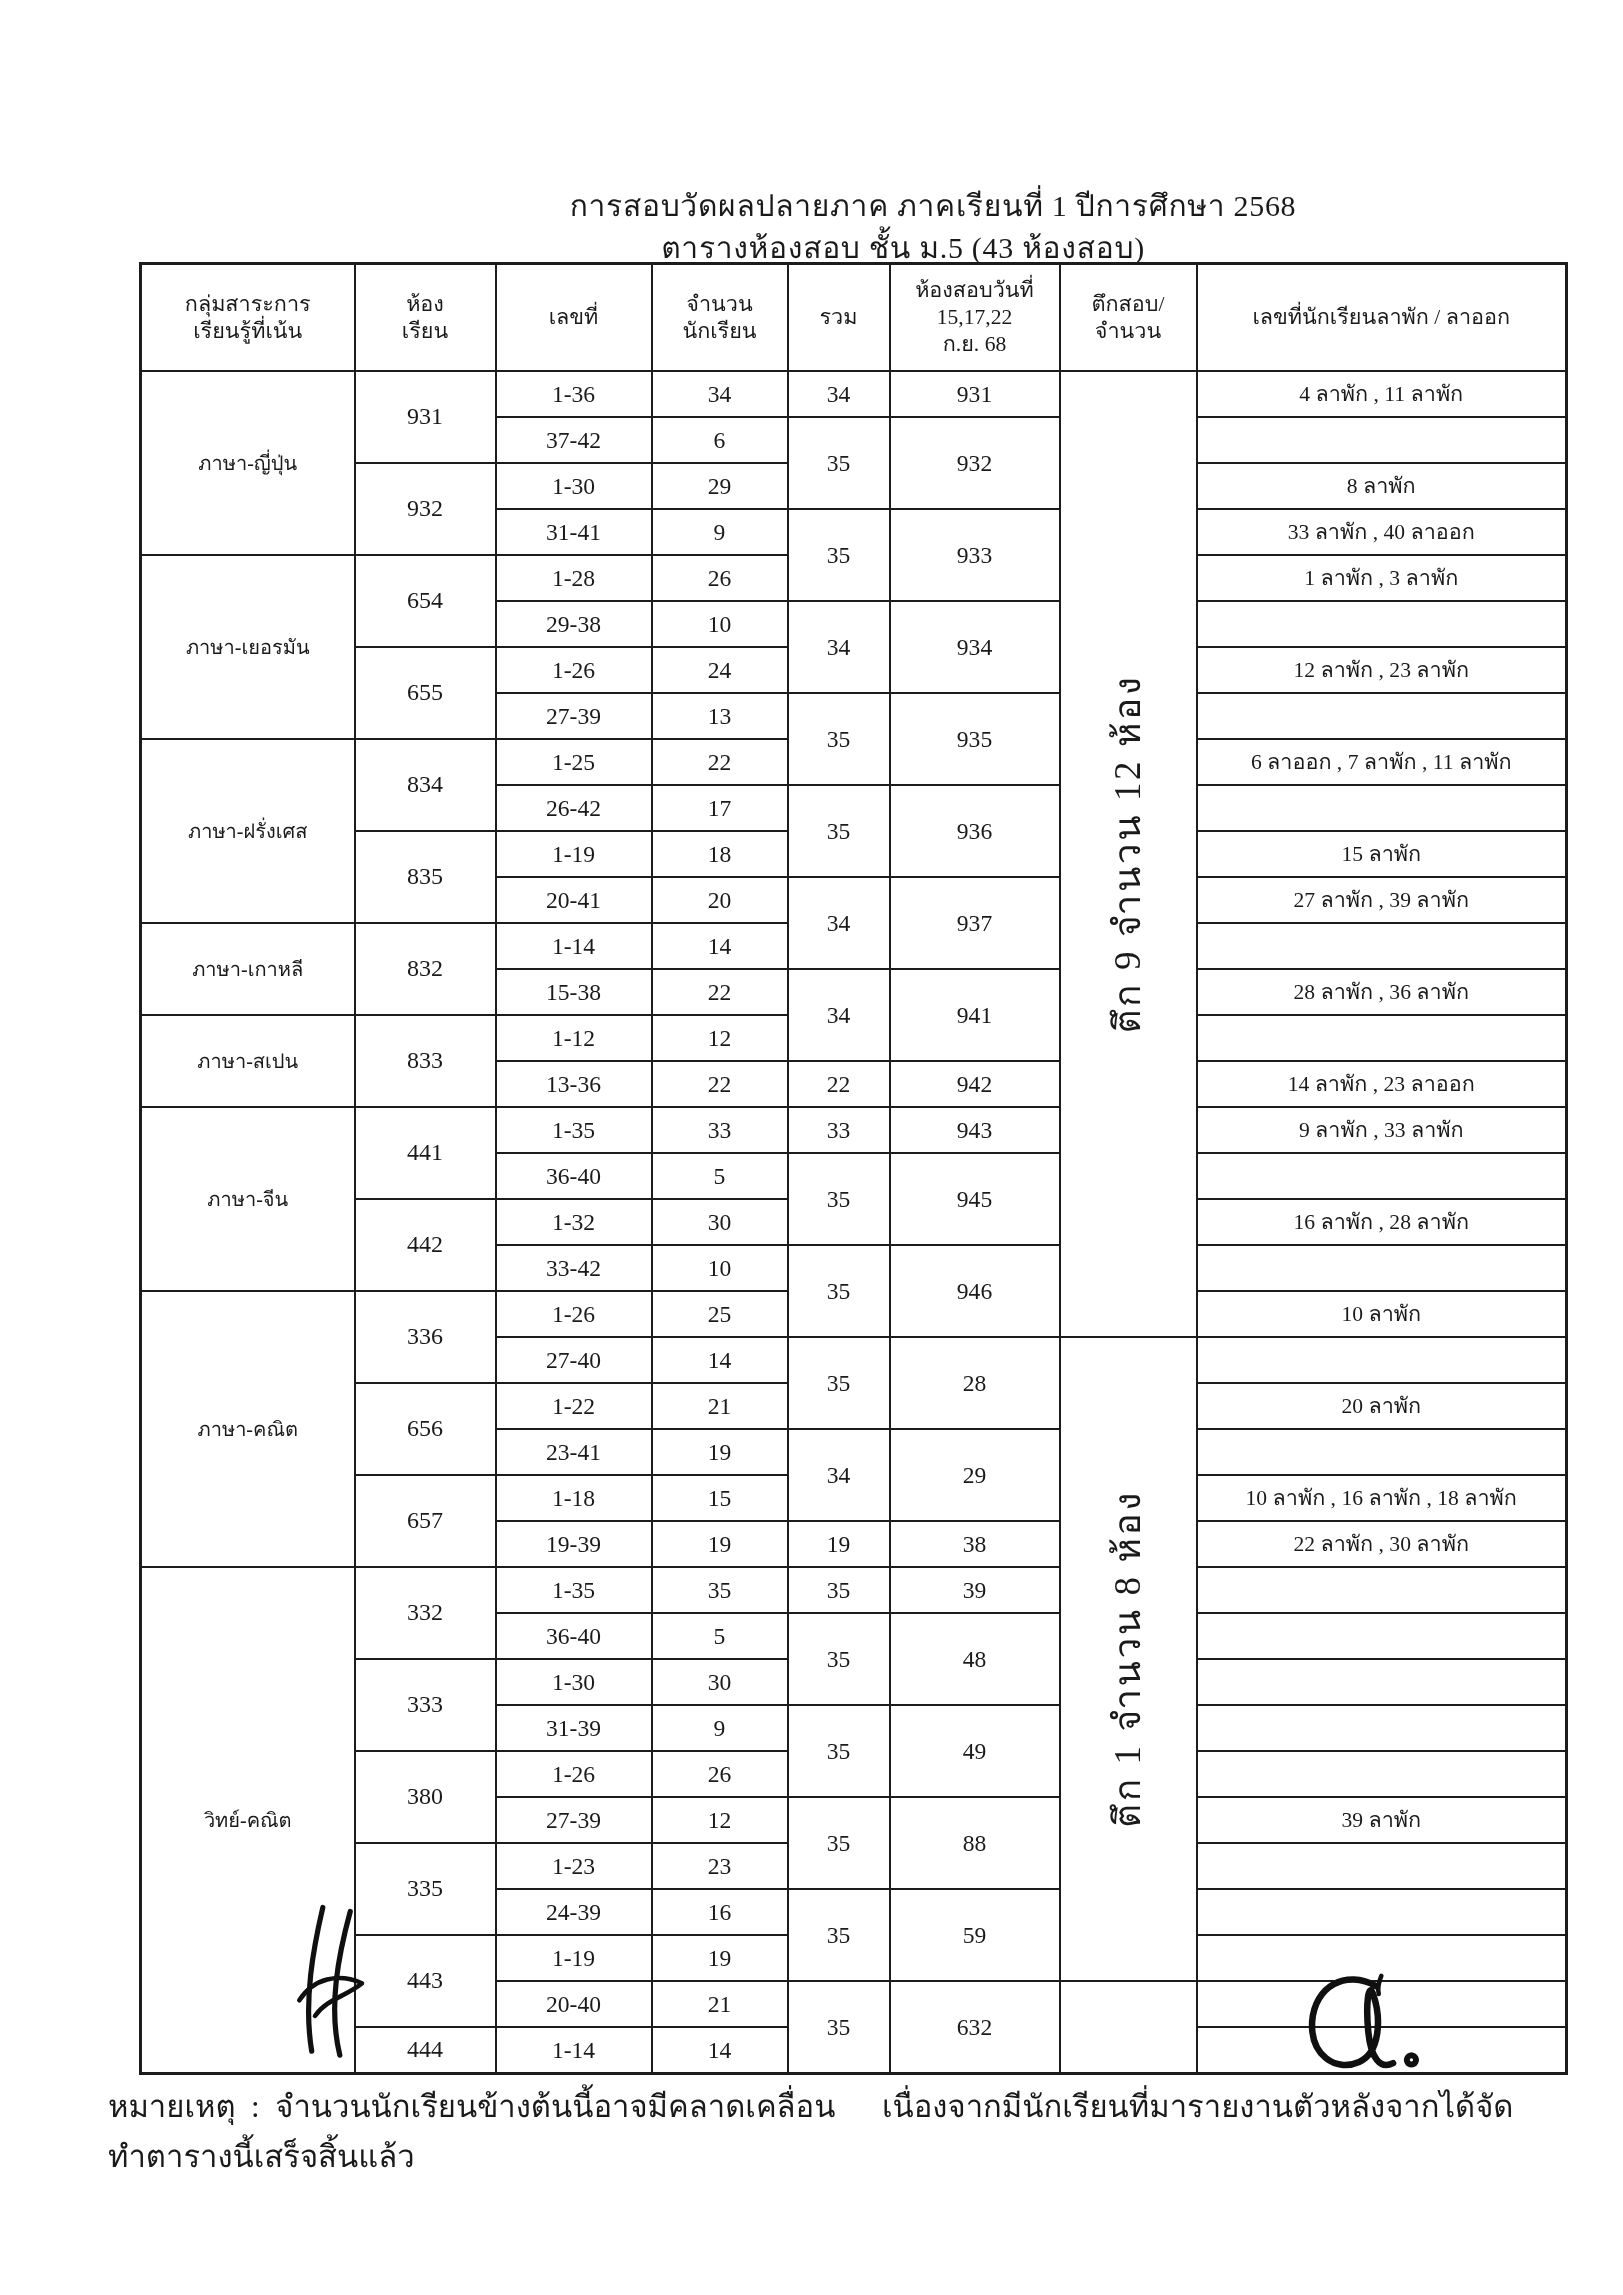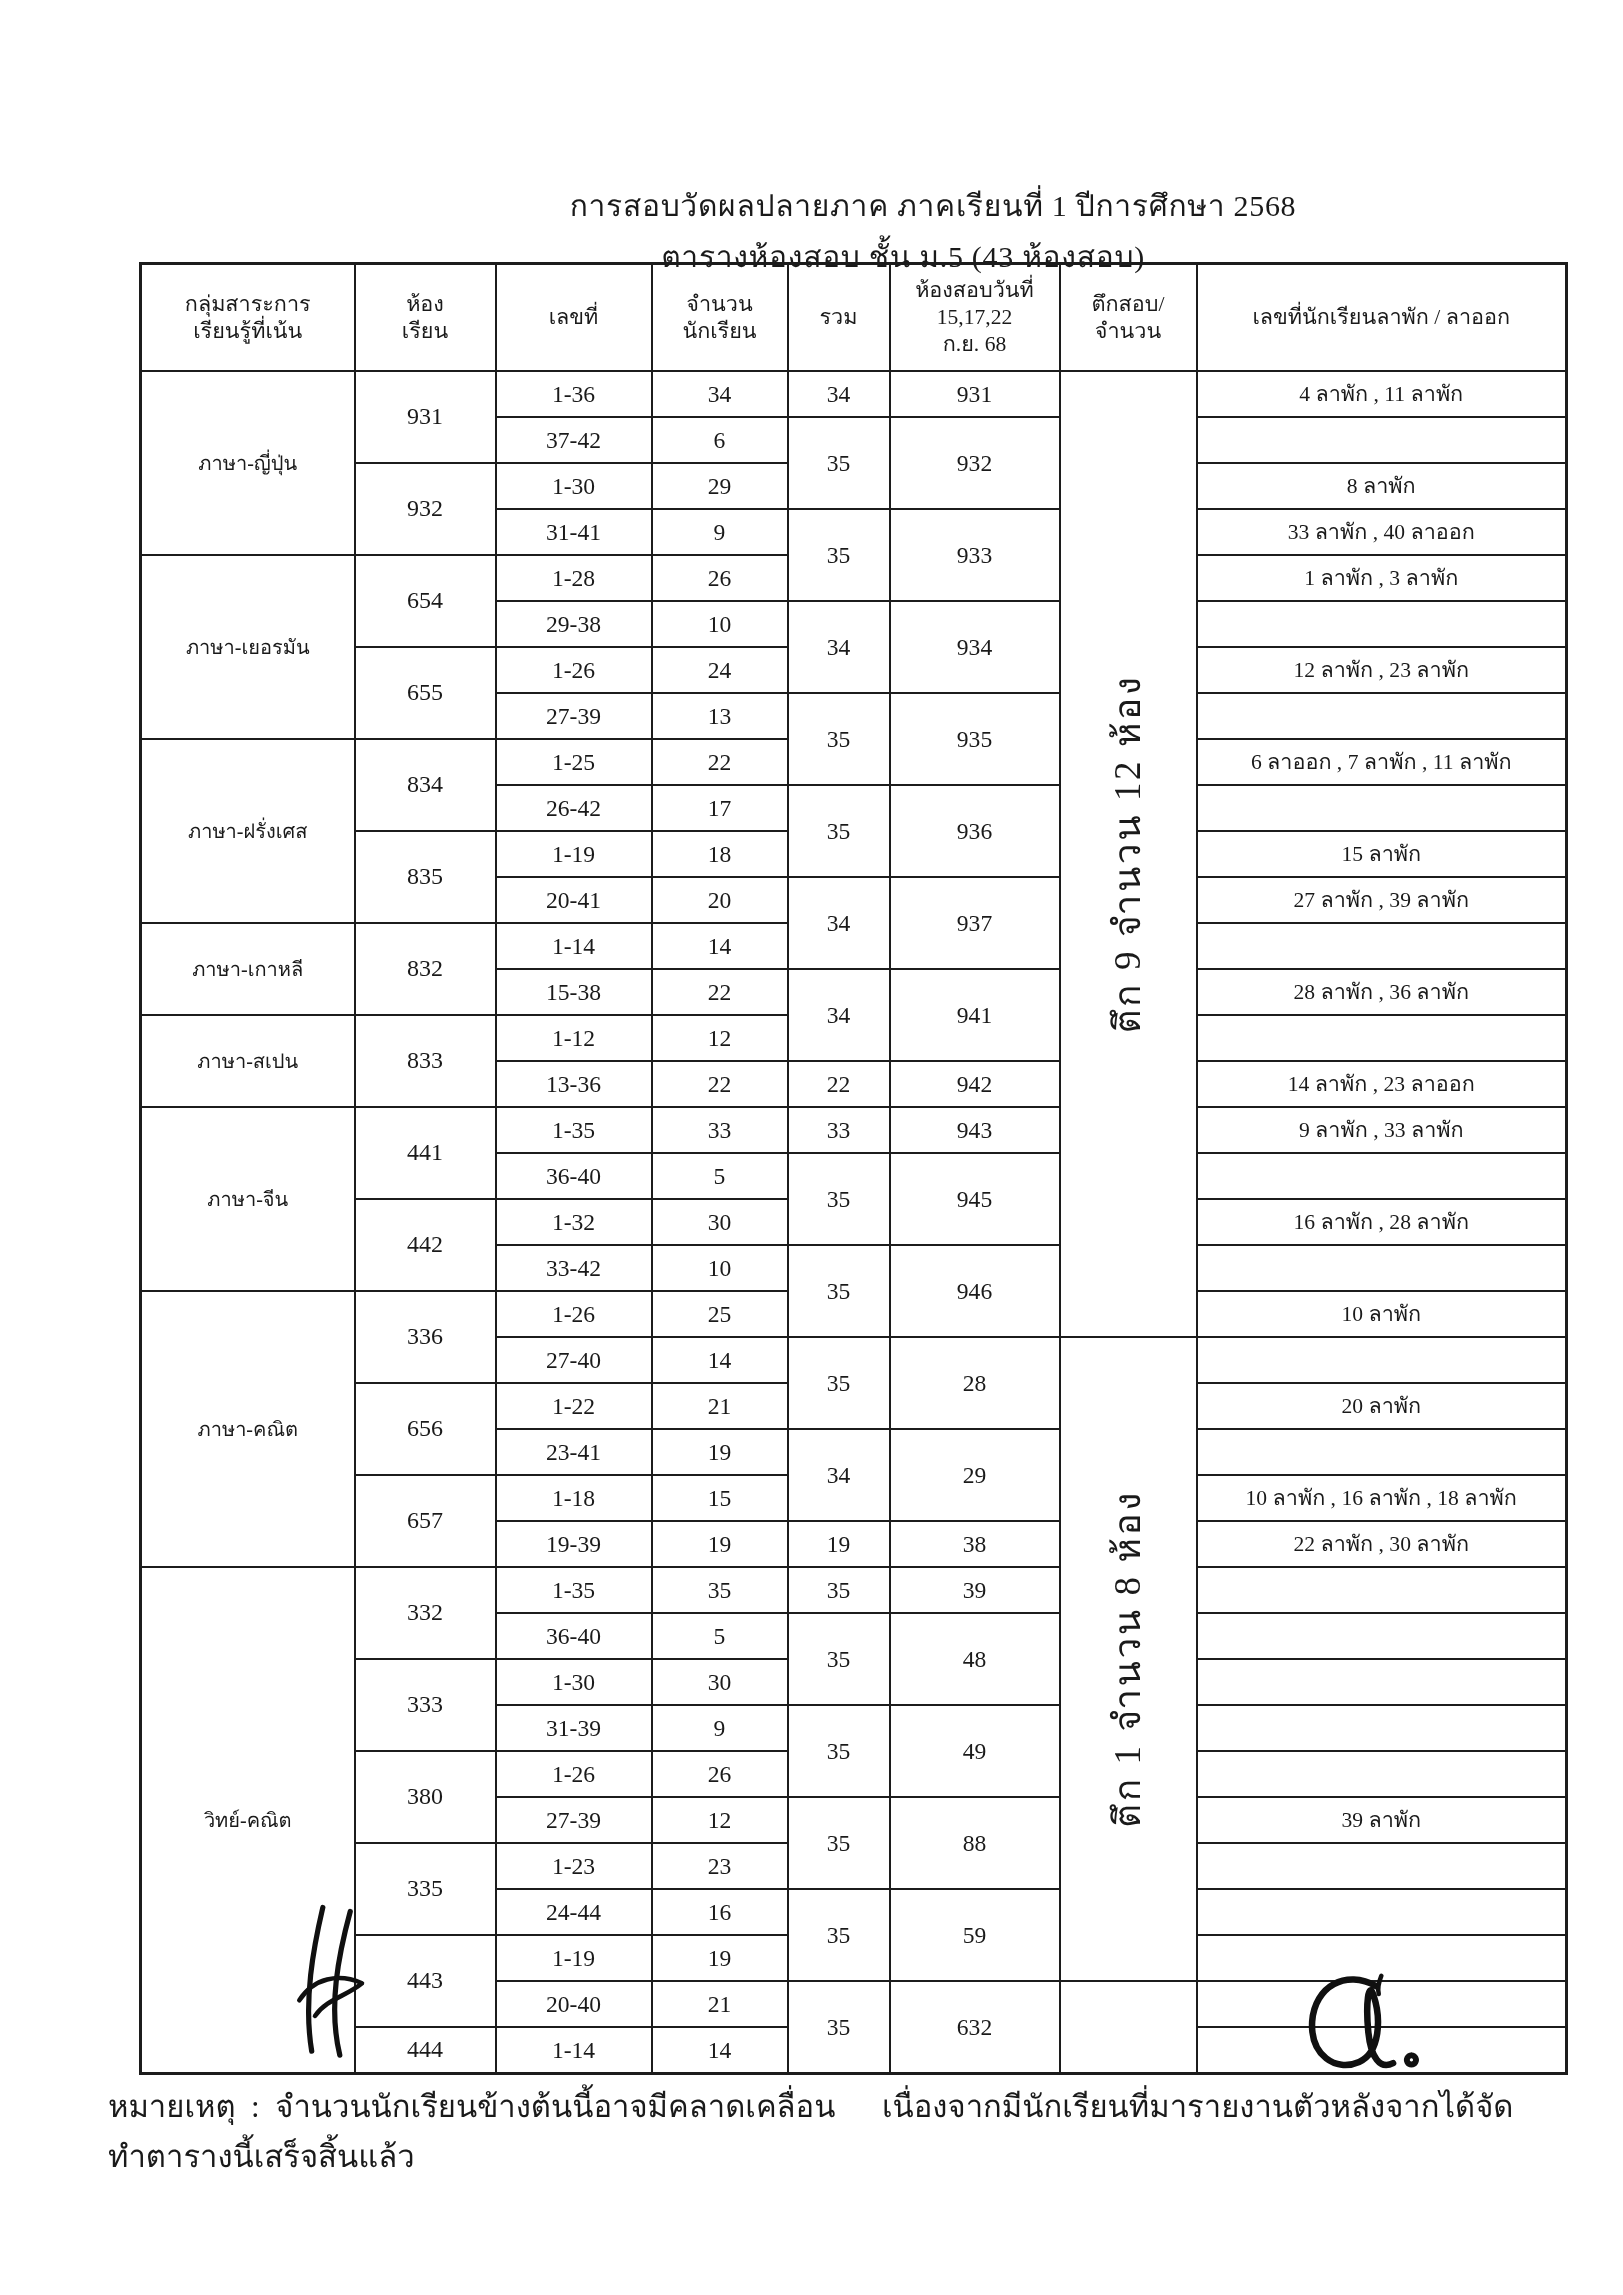--- a/index.html
+++ b/index.html
@@ -41,21 +41,21 @@
   }
   .sig { position:absolute; }
   .sig svg path { fill:none; stroke:#101010; stroke-linecap:round; stroke-linejoin:round; }
 </style>
 </head>
 <body>
 
 <div class="page">
 
   <div class="title-line" style="left:933px; top:134px;">การสอบวัดผลปลายภาค   ภาคเรียนที่ 1   ปีการศึกษา 2568</div>
-  <div class="title-line" style="left:903px; top:185px;">ตารางห้องสอบ   ชั้น ม.5   (43 ห้องสอบ)</div>
+  <div class="title-line" style="left:903px; top:176px;">ตารางห้องสอบ   ชั้น ม.5   (43 ห้องสอบ)</div>
 
   <table class="exam">
     <colgroup>
       <col style="width:214px">
         <col style="width:141px">
         <col style="width:156px">
       <col style="width:136px">
         <col style="width:102px">
         <col style="width:170px">
       <col style="width:137px">
@@ -308,21 +308,21 @@
           <td class="" rowspan="2">88</td>
           <td class="leave-cell">39 ลาพัก</td>
         </tr>
         <tr>
           <td class="room-cell" rowspan="2">335</td>
           <td>1-23</td>
           <td>23</td>
           <td class="leave-cell"></td>
         </tr>
         <tr>
-          <td>24-44</td>
+          <td>24-39</td>
           <td>16</td>
           <td class="" rowspan="2">35</td>
           <td class="" rowspan="2">59</td>
           <td class="leave-cell"></td>
         </tr>
         <tr>
           <td class="room-cell" rowspan="2">443</td>
           <td>1-19</td>
           <td>19</td>
           <td class="leave-cell"></td>

